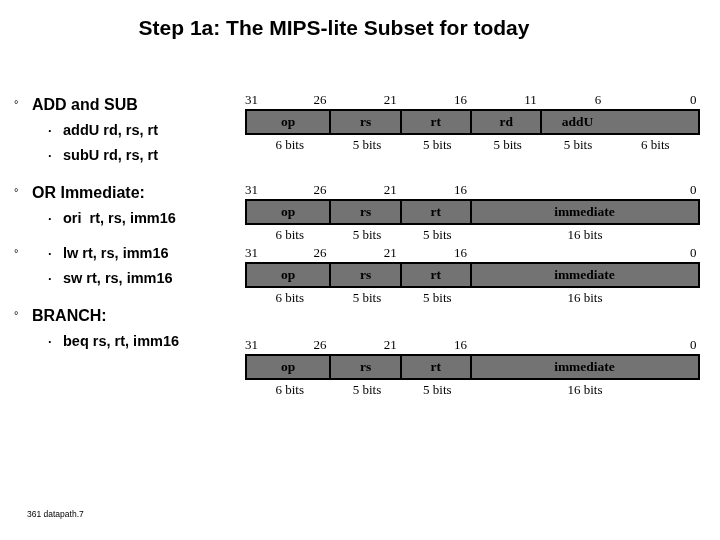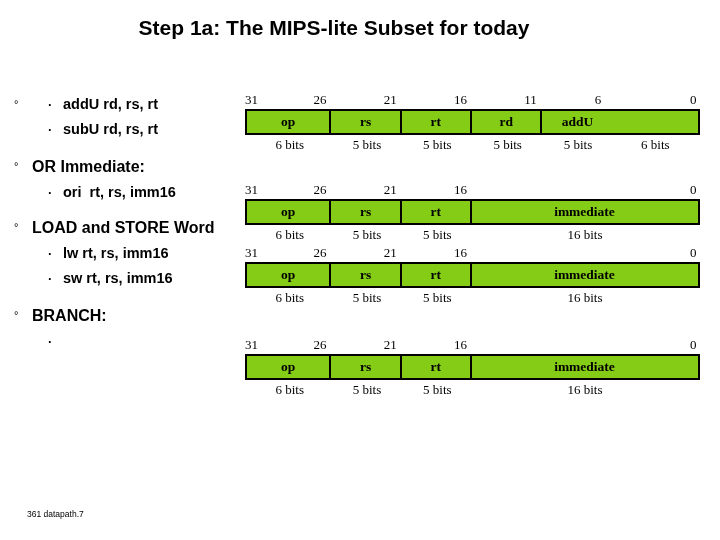--- a/index.html
+++ b/index.html
@@ -99,21 +99,21 @@
     text-align: center;
   }
   .bitnums span {
     position: absolute;
     top: 0;
     white-space: nowrap;
   }
   .fields {
     display: flex;
     border: 2.5px solid #000;
-    background: #84cc16;
+    background: #737373;
     height: 22px;
     box-sizing: content-box;
     align-items: center;
   }
   .cell {
     border-right: 2.5px solid #000;
     box-sizing: border-box;
     display: flex;
     align-items: center;
     justify-content: center;
@@ -152,39 +152,39 @@
 </style>
 </head>
 <body>
 
 <div id="slide">
 
   <div class="slide-title">Step 1a: The MIPS-lite Subset for today</div>
 
   <div class="bullets">
       <div class="group">
-        <div class="lvl1"><span class="marker">°</span></div>
+        <div class="lvl1"><span class="marker">°</span><span>ADD and SUB</span></div>
         <div class="lvl2"><span class="marker">·</span><span>addU rd, rs, rt</span></div>
         <div class="lvl2"><span class="marker">·</span><span>subU rd, rs, rt</span></div>
       </div>
       <div class="gap-before"></div>
       <div class="group">
         <div class="lvl1"><span class="marker">°</span><span>OR Immediate:</span></div>
         <div class="lvl2"><span class="marker">·</span><span>ori  rt, rs, imm16</span></div>
       </div>
       <div class="gap-small"></div>
       <div class="group">
-        <div class="lvl1"><span class="marker">°</span><span>LOAD and STORE Word</span></div>
+        <div class="lvl1"><span class="marker">°</span></div>
         <div class="lvl2"><span class="marker">·</span><span>lw rt, rs, imm16</span></div>
         <div class="lvl2"><span class="marker">·</span><span>sw rt, rs, imm16</span></div>
       </div>
       <div class="gap-before"></div>
       <div class="group">
         <div class="lvl1"><span class="marker">°</span><span>BRANCH:</span></div>
-        <div class="lvl2"><span class="marker">·</span></div>
+        <div class="lvl2"><span class="marker">·</span><span>beq rs, rt, imm16</span></div>
       </div>
     </div>
 
   <div class="fmt" id="fmt-0" style="top:92px;">
       <div class="bitnums">
         <span style="left: 0px;">31</span>
         <span style="left: 68.375px;">26</span>
         <span style="left: 138.688px;">21</span>
         <span style="left: 209px;">16</span>
         <span style="left: 279.312px;">11</span>

